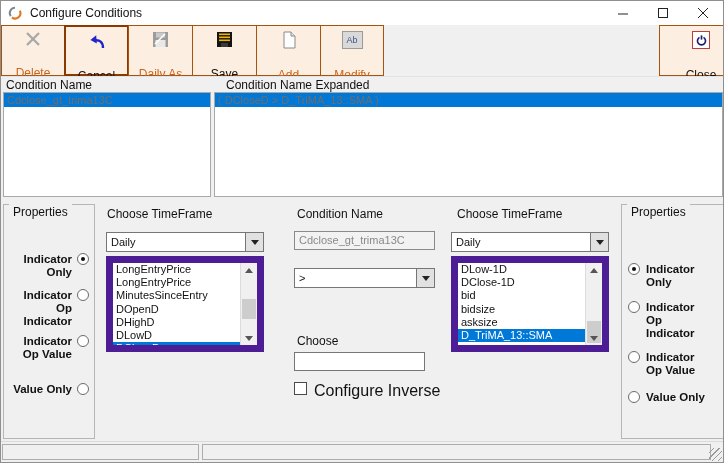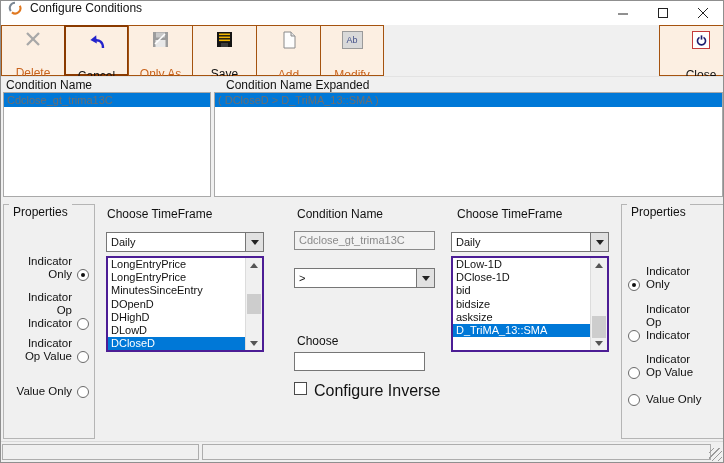--- a/index.html
+++ b/index.html
@@ -2,21 +2,21 @@
 <html><head>
 <meta charset="utf-8">
 <style>
   html,body{margin:0;padding:0;background:#d8d8d8;}
   .window{
     position:relative;width:724px;height:463px;box-sizing:border-box;
     border:1px solid #8f8f8f;background:#f0f0f0;overflow:hidden;
     font-family:"Liberation Sans",sans-serif;color:#1a1a1a;
   }
   
-  .titlebar{position:absolute;left:0;top:0;right:0;height:24px;background:#ffffff;display:flex;}
+  .titlebar{position:absolute;left:0;top:0;right:0;height:24px;background:#ffffff;display:flex;align-items:center;}
   .app-logo{width:14px;height:14px;margin:0 8px 0 7px;}
   .title-text{font-size:12px;color:#111;}
   .win-controls{margin-left:auto;display:flex;height:24px;}
   .win-btn{width:40px;height:24px;display:flex;align-items:center;justify-content:center;}
   
   .toolbar{position:absolute;left:0;top:24px;right:0;height:51px;background:#f0f0f0;}
   .tb-btn{position:absolute;top:0;height:51px;box-sizing:border-box;background:#fcefe2;border:1px solid #a5530f;
           display:flex;flex-direction:column;align-items:center;justify-content:space-between;padding:5px 0 4px;cursor:default;}
   .tb-btn.highlight{border:2px solid #8a3a00;}
   .tb-label{font-size:12px;line-height:13px;margin-top:20px;}
@@ -29,35 +29,35 @@
   
   .list-header{position:absolute;left:0;top:75px;right:0;height:16px;background:#f0f0f0;border-top:1px solid #e3e3e3;}
   .list-header span{position:absolute;top:1px;font-size:12px;color:#111;white-space:nowrap;}
   .listpane{position:absolute;top:91px;height:105px;background:#fff;border:1px solid #a9a9a9;box-sizing:border-box;overflow:hidden;}
   .listpane .row{height:14px;line-height:14px;font-size:11px;padding-left:3px;white-space:nowrap;overflow:hidden;}
   .listpane .row.sel{background:#0078d7;color:#6d6d6d;}
   
   .groupbox{position:absolute;border:1px solid #b5b5b5;box-sizing:border-box;}
   .groupbox .legend{position:absolute;top:-8px;left:5px;background:#f0f0f0;padding:8px 4px;font-size:12px;color:#111;white-space:nowrap;}
   
-  .prop-row{position:absolute;display:flex;align-items:flex-end;}
+  .prop-row{position:absolute;display:flex;align-items:flex-start;font-weight:bold;}
   .prop-label{font-size:11.5px;line-height:13px;white-space:pre-line;color:#111;}
   .prop-row.rt .prop-label{text-align:right;flex:1;margin-right:5px;}
   .prop-row.lt .prop-label{text-align:left;margin-left:6px;}
   .radio{width:12px;height:12px;border-radius:50%;background:#fff;border:1px solid #6a6a6a;box-sizing:border-box;position:relative;flex:0 0 12px;}
   .radio.checked::after{content:"";position:absolute;left:3px;top:3px;width:4px;height:4px;border-radius:50%;background:#111;}
   
   .fld-label{position:absolute;font-size:12px;color:#111;white-space:nowrap;}
   .combo{position:absolute;height:20px;box-sizing:border-box;border:1px solid #767676;background:#fff;display:flex;align-items:stretch;}
   .combo-value{flex:1;font-size:11px;line-height:18px;padding-left:4px;color:#111;white-space:nowrap;overflow:hidden;}
   .combo-btn{width:17px;border-left:1px solid #767676;background:#e1e1e1;display:flex;align-items:center;justify-content:center;}
   .tri-down{width:0;height:0;border-left:4px solid transparent;border-right:4px solid transparent;border-top:5px solid #222;}
   .tri-up-s{width:0;height:0;border-left:4px solid transparent;border-right:4px solid transparent;border-bottom:5px solid #555;}
   .tri-dn-s{width:0;height:0;border-left:4px solid transparent;border-right:4px solid transparent;border-top:5px solid #555;}
-  .listbox{position:absolute;box-sizing:border-box;border:2px solid #4c1d95;background:#fff;overflow:hidden;}
+  .listbox{position:absolute;box-sizing:border-box;border:7px solid #4c1d95;background:#fff;overflow:hidden;}
   .listbox .item{height:13.2px;line-height:13px;font-size:11px;padding-left:3px;white-space:nowrap;overflow:hidden;color:#111;}
   .listbox .item.sel{background:#0078d7;color:#fff;}
   .vscroll{position:absolute;top:0;bottom:0;right:0;width:16px;background:#f0f0f0;border-left:1px solid #dcdcdc;}
   .vs-arrow{position:absolute;left:0;width:16px;height:14px;display:flex;align-items:center;justify-content:center;}
   .vs-thumb{position:absolute;left:1px;width:14px;background:#cdcdcd;}
   .textbox{position:absolute;box-sizing:border-box;border:1px solid #8a8a8a;font-size:11px;}
   .textbox.disabled{background:#f2f2f2;color:#8a8a8a;line-height:17px;padding-left:4px;white-space:nowrap;overflow:hidden;}
   input.textbox{background:#fff;border:1px solid #767676;padding:0 3px;font-family:"Liberation Sans",sans-serif;}
   .checkbox{position:absolute;width:13px;height:13px;background:#fff;border:1px solid #4a4a4a;box-sizing:border-box;}
   
@@ -118,21 +118,21 @@
     </div>
     <div class="tb-btn orange" style="left:127px;width:65px">
       <span class="tb-icon">
         <svg width="17" height="17" viewBox="0 0 17 17">
           <rect x="1" y="1" width="15" height="15" fill="#9c9c9c"></rect>
           <rect x="4" y="1.5" width="9" height="5" fill="#c9c9c9"></rect>
           <rect x="3.5" y="9" width="10" height="7" fill="#e8e8e8"></rect>
           <line x1="3" y1="13" x2="13" y2="3" stroke="#ffffff" stroke-width="1.6"></line>
         </svg>
       </span>
-      <span class="tb-label">Only As</span>
+      <span class="tb-label">Daily As</span>
     </div>
     <div class="tb-btn dark" style="left:191px;width:65px">
       <span class="tb-icon">
         <svg width="17" height="17" viewBox="0 0 17 17">
           <rect x="1" y="1" width="15" height="15" fill="#141414"></rect>
           <rect x="3" y="2.5" width="11" height="1.6" fill="#f0b400"></rect>
           <rect x="3" y="5.5" width="11" height="1.6" fill="#f0b400"></rect>
           <rect x="3" y="8.5" width="11" height="1.6" fill="#f0b400"></rect>
           <rect x="5" y="12" width="7" height="4" fill="#3a3a3a"></rect>
         </svg>

